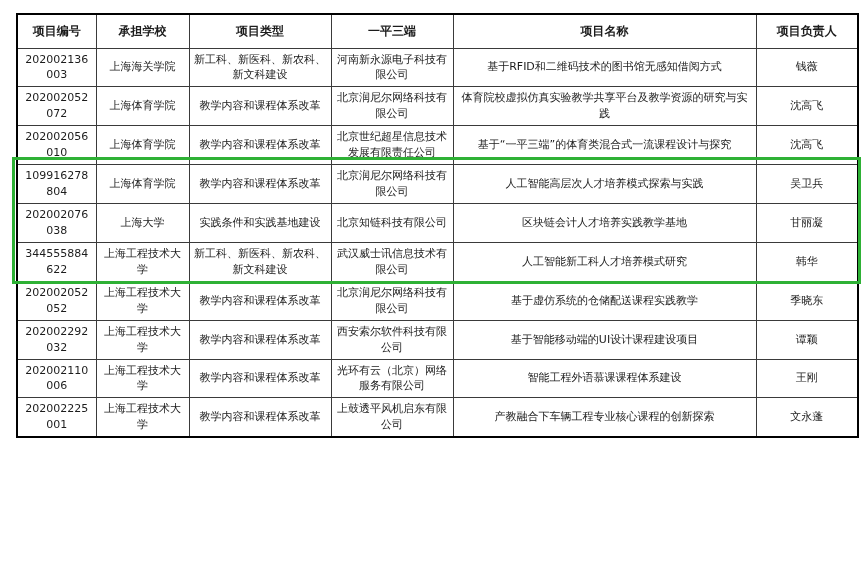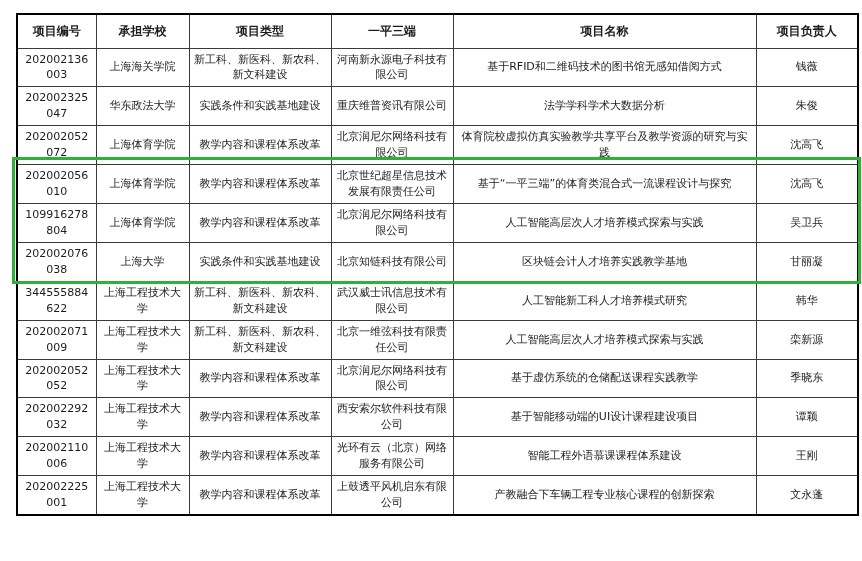--- a/index.html
+++ b/index.html
@@ -62,28 +62,20 @@
       </thead>
       <tbody id="table-body">
           <tr>
             <td>202002136003</td>
             <td>上海海关学院</td>
             <td>新工科、新医科、新农科、新文科建设</td>
             <td>河南新永源电子科技有限公司</td>
             <td>基于RFID和二维码技术的图书馆无感知借阅方式</td>
             <td>钱薇</td>
           </tr>
-          <tr>
-            <td>202002325047</td>
-            <td>华东政法大学</td>
-            <td>实践条件和实践基地建设</td>
-            <td>重庆维普资讯有限公司</td>
-            <td>法学学科学术大数据分析</td>
-            <td>朱俊</td>
-          </tr>
           <tr class="highlighted">
             <td>202002052072</td>
             <td>上海体育学院</td>
             <td>教学内容和课程体系改革</td>
             <td>北京润尼尔网络科技有限公司</td>
             <td>体育院校虚拟仿真实验教学共享平台及教学资源的研究与实践</td>
             <td>沈高飞</td>
           </tr>
           <tr class="highlighted">
             <td>202002056010</td>
@@ -111,28 +103,20 @@
           </tr>
           <tr>
             <td>344555884622</td>
             <td>上海工程技术大学</td>
             <td>新工科、新医科、新农科、新文科建设</td>
             <td>武汉威士讯信息技术有限公司</td>
             <td>人工智能新工科人才培养模式研究</td>
             <td>韩华</td>
           </tr>
           <tr>
-            <td>202002071009</td>
-            <td>上海工程技术大学</td>
-            <td>新工科、新医科、新农科、新文科建设</td>
-            <td>北京一维弦科技有限责任公司</td>
-            <td>人工智能高层次人才培养模式探索与实践</td>
-            <td>栾新源</td>
-          </tr>
-          <tr>
             <td>202002052052</td>
             <td>上海工程技术大学</td>
             <td>教学内容和课程体系改革</td>
             <td>北京润尼尔网络科技有限公司</td>
             <td>基于虚仿系统的仓储配送课程实践教学</td>
             <td>季晓东</td>
           </tr>
           <tr>
             <td>202002292032</td>
             <td>上海工程技术大学</td>

